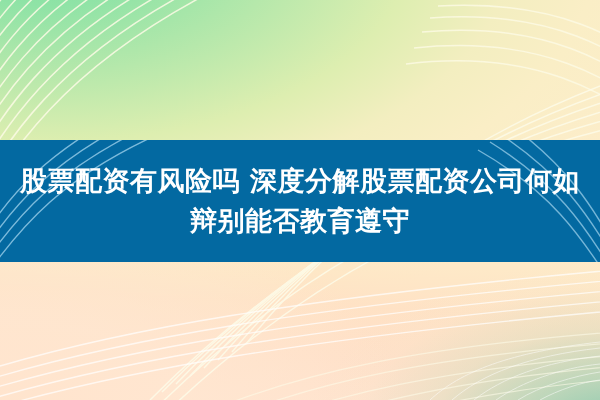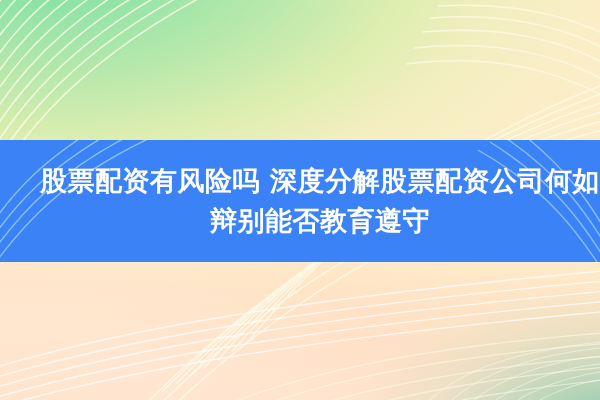--- a/index.html
+++ b/index.html
@@ -74,25 +74,25 @@
   }
   .lines svg { display: block; width: 600px; height: 400px; }
 
   
   .title-band {
     position: absolute;
     left: 0;
     right: 0;
     top: 140px;
     height: 122px;
-    background: #3b82f6;
+    background: #0369a1;
     overflow: hidden;
     display: flex;
     flex-direction: column;
-    align-items: flex-end;
+    align-items: center;
     justify-content: center;
   }
   .band-lines {
     position: absolute;
     inset: 0;
     pointer-events: none;
   }
   .band-lines svg { display: block; width: 600px; height: 122px; }
 
   .title-text {

